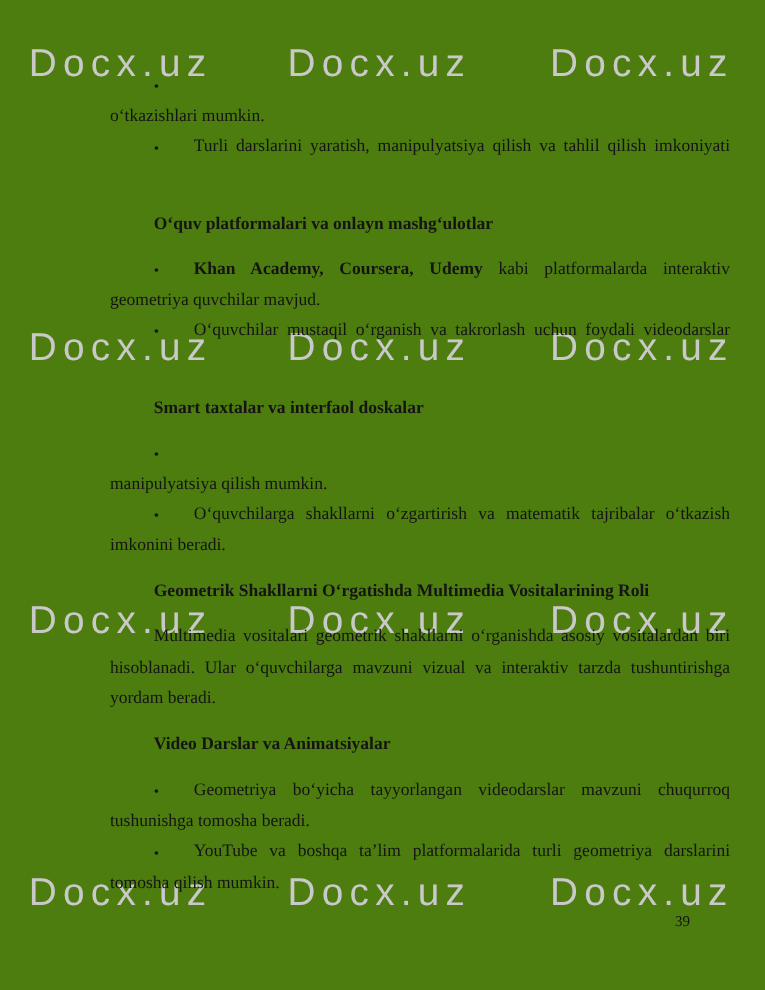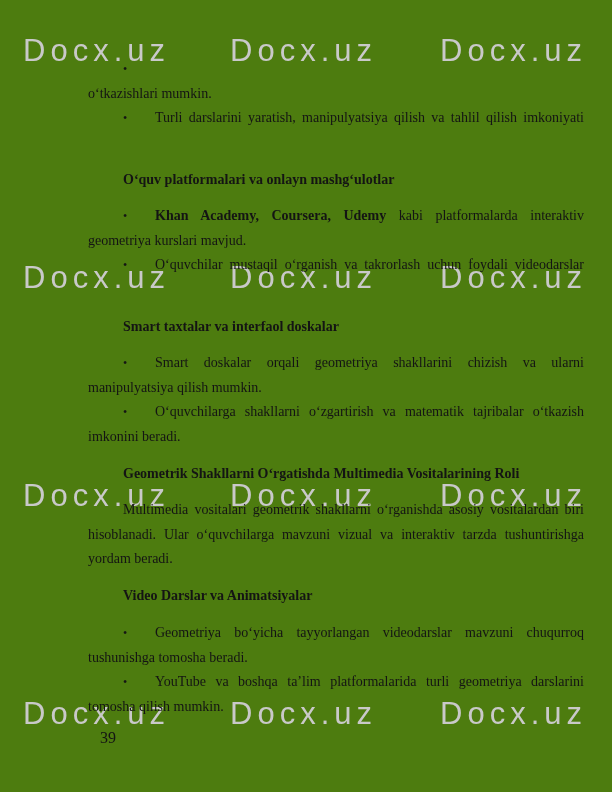--- a/index.html
+++ b/index.html
@@ -20,22 +20,22 @@
   .ln { line-height:24.7px; height:24.7px; }
   .j  { text-align:justify; text-align-last:justify; }
   .first-b { position:relative; padding-left:67px; box-sizing:border-box; }
   .first-i { padding-left:35px; box-sizing:border-box; }
   .bullet {
     position:absolute; left:35px; top:0; width:12px;
     font-size:12px; line-height:24.7px; text-align:left;
   }
   .hd { font-weight:bold; padding-left:35px; line-height:24.7px; }
   .pgnum {
-    position:absolute; left:100px; top:730px; width:480px;
-    text-align:left; font-size:16px; line-height:15px;
+    position:absolute; left:72px; top:730px; width:480px;
+    text-align:right; font-size:12px; line-height:15px;
   }
 </style>
 </head>
 <body>
 
 <div class="page">
 
   <div>
     <span class="wm" style="left:23px;  top:35px">Docx.uz</span>
     <span class="wm" style="left:230px; top:35px">Docx.uz</span>
@@ -60,31 +60,31 @@
   </div>
 
   <div class="block" style="top:106px">
     <div class="ln j first-b"><span class="bullet">•</span><span>Turli darslarini yaratish, manipulyatsiya qilish va tahlil qilish imkoniyati</span></div>
   </div>
 
   <div class="block hd" style="top:168px">O‘quv platformalari va onlayn mashg‘ulotlar</div>
 
   <div class="block" style="top:204px">
     <div class="ln j first-b"><span class="bullet">•</span><b>Khan Academy, Coursera, Udemy</b><span> kabi platformalarda interaktiv</span></div>
-    <div class="ln">geometriya kurslari mavjud.</div>
+    <div class="ln">geometriya quvchilar mavjud.</div>
   </div>
 
   <div class="block" style="top:253px">
     <div class="ln j first-b"><span class="bullet">•</span><span>O‘quvchilar mustaqil o‘rganish va takrorlash uchun foydali videodarslar</span></div>
   </div>
 
   <div class="block hd" style="top:315px">Smart taxtalar va interfaol doskalar</div>
 
   <div class="block" style="top:351px">
-    <div class="ln j first-b"><span class="bullet">•</span><span>Smart doskalar orqali geometriya shakllarini chizish va ularni</span></div>
+    <div class="ln j first-b"><span class="bullet">•</span></div>
     <div class="ln">manipulyatsiya qilish mumkin.</div>
   </div>
 
   <div class="block" style="top:400px">
     <div class="ln j first-b"><span class="bullet">•</span><span>O‘quvchilarga shakllarni o‘zgartirish va matematik tajribalar o‘tkazish</span></div>
     <div class="ln">imkonini beradi.</div>
   </div>
 
   <div class="block hd" style="top:462px">Geometrik Shakllarni O‘rgatishda Multimedia Vositalarining Roli</div>
 

